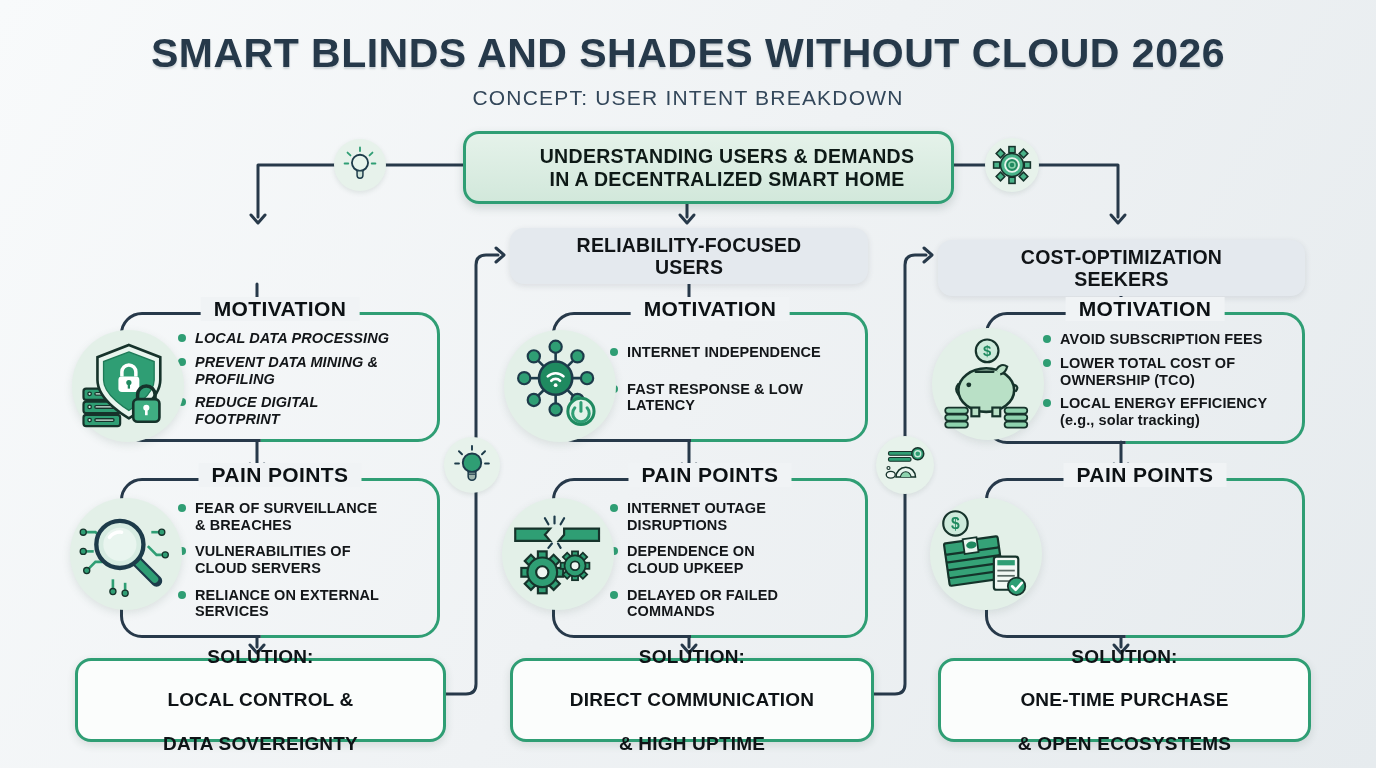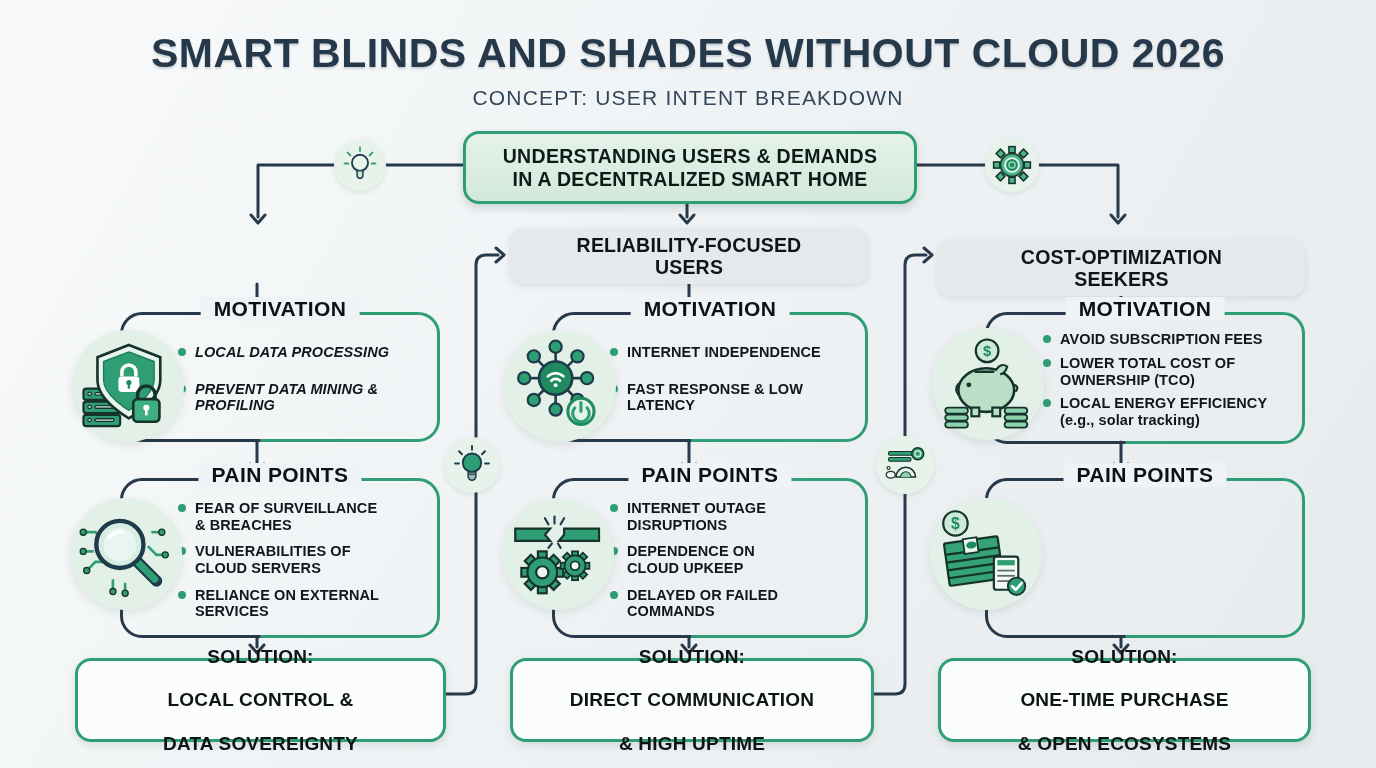--- a/index.html
+++ b/index.html
@@ -22,21 +22,21 @@
     position:absolute; top:86px; left:0; width:100%; text-align:center;
     font-size:21px; font-weight:normal; color:#33475a; letter-spacing:1.2px;
   }
   
   .root-box {
     position:absolute; left:463px; top:131px; width:448px; height:67px;
     background:linear-gradient(#e5f2ea,#d2e8db);
     border:3px solid #2f9e74; border-radius:16px;
     box-shadow:0 4px 10px rgba(40,70,60,.18);
     display:flex; flex-direction:column; justify-content:center; align-items:center;
-    z-index:2; text-align:center;
+    z-index:2; text-align:center;padding-left:37px;
   }
   .root-box .ln { font-size:19.5px; font-weight:bold; color:#0e1a17; letter-spacing:0.3px; line-height:1.18; }
   
   .col-header {
     position:absolute; top:228px; height:56px; background:#e4e9ee; border-radius:14px;
     display:flex; align-items:center; justify-content:center; text-align:center;
     z-index:2; box-shadow:0 2px 6px rgba(50,60,70,.12);
   }
   .col-header span {
     display:block; max-width:272px; font-weight:bold; font-size:19.5px;
@@ -174,20 +174,23 @@
   <div class="io-box" id="mot1">
     <div class="b-navy"></div>
     <div class="b-green"></div>
     <div class="io-title">MOTIVATION</div>
     <ul class="io-list w-m1">
       <li>
           <span>LOCAL DATA PROCESSING</span>
         </li>
       <li>
           <span>PREVENT DATA MINING &amp; PROFILING</span>
+        </li>
+      <li>
+          <span>REDUCE DIGITAL FOOTPRINT</span>
         </li>
     </ul>
   </div>
 
   <div class="io-box" id="pain1">
     <div class="b-navy"></div>
     <div class="b-green"></div>
     <div class="io-title">PAIN POINTS</div>
     <ul class="io-list w-p1">
       <li>

